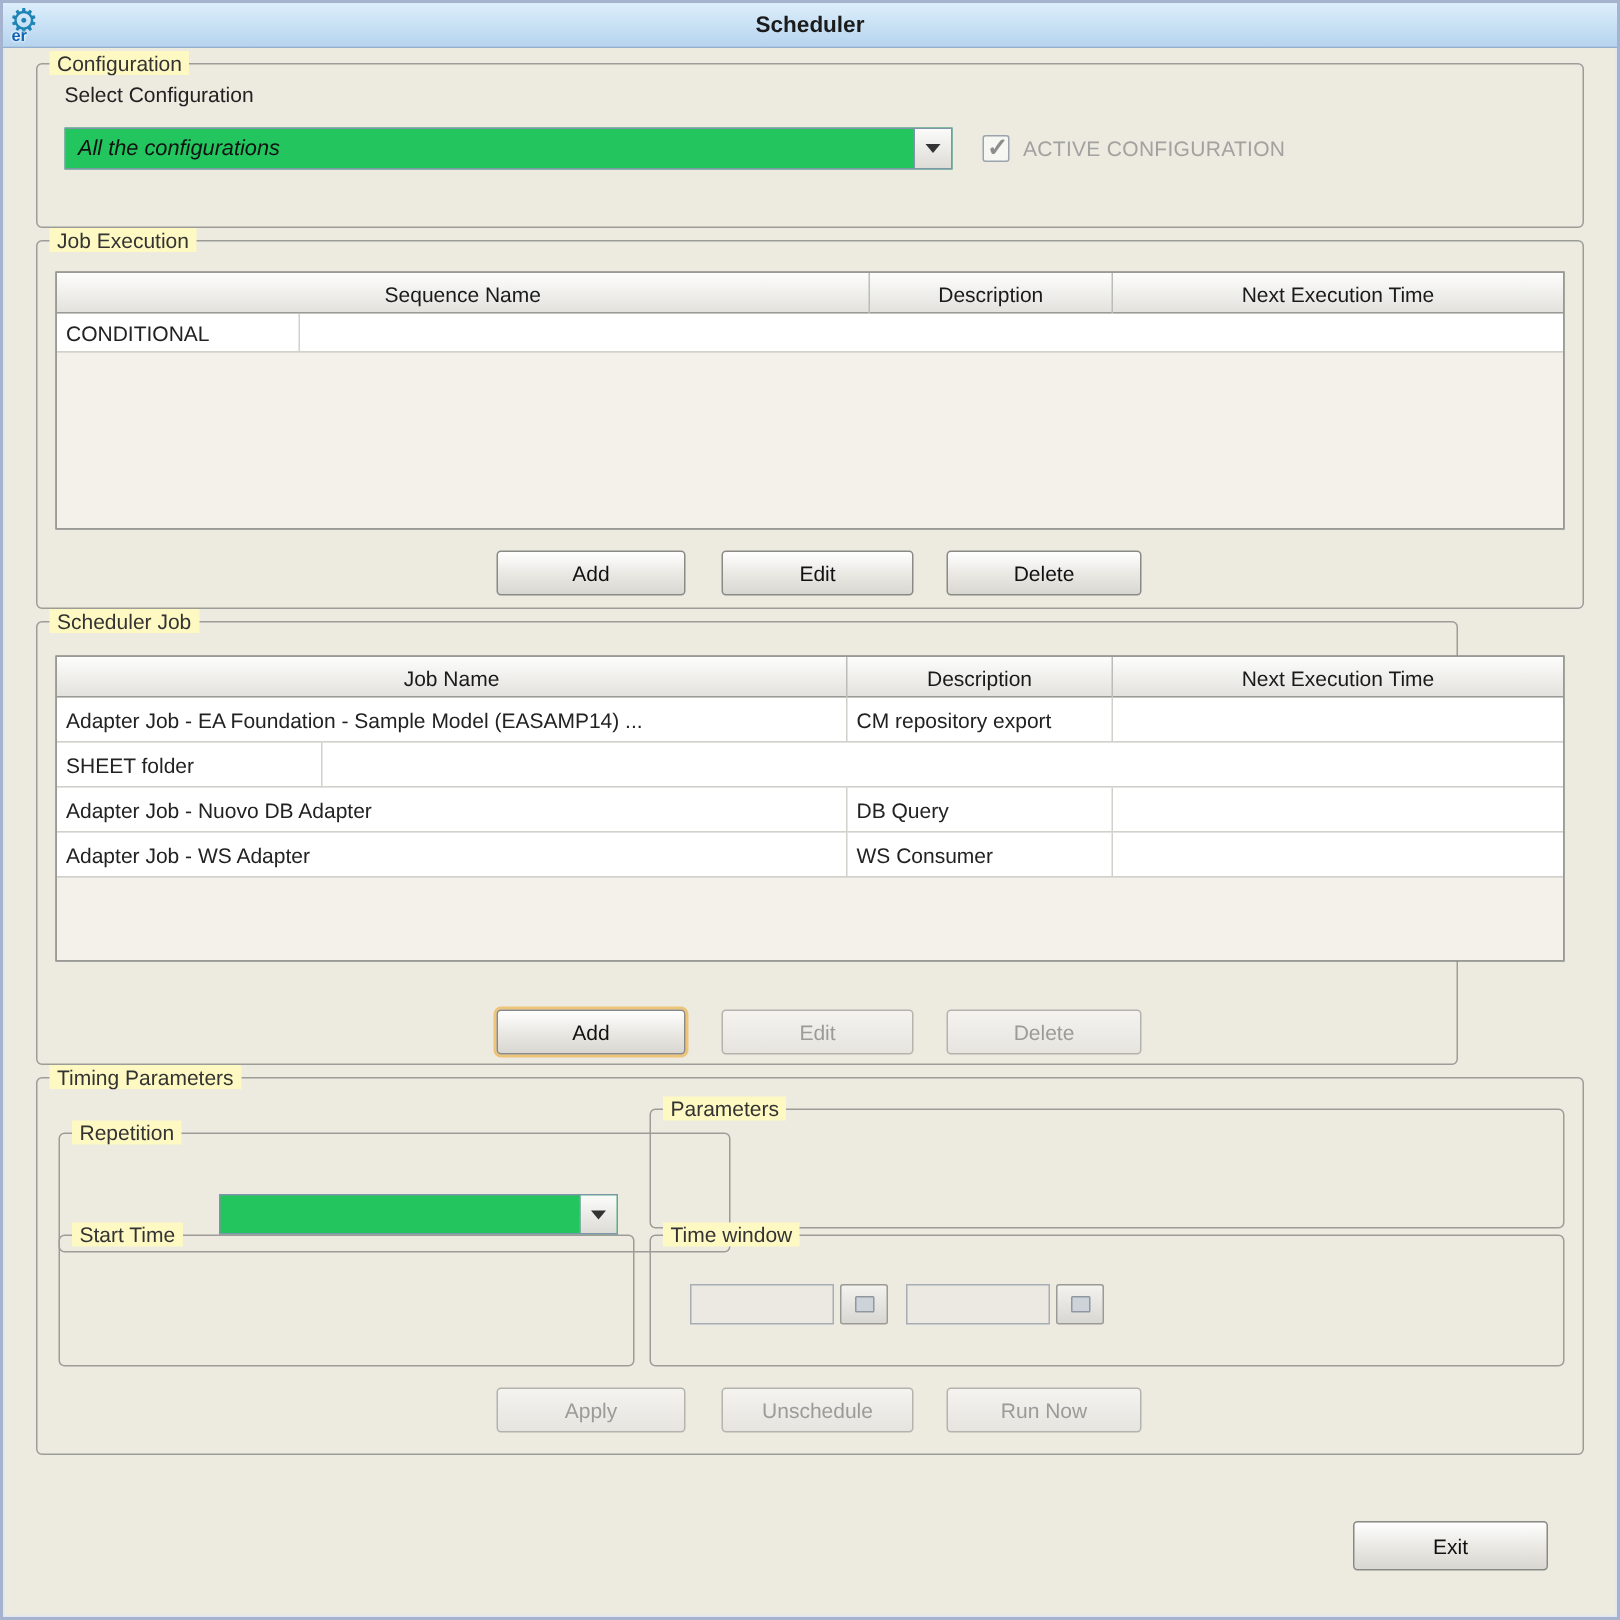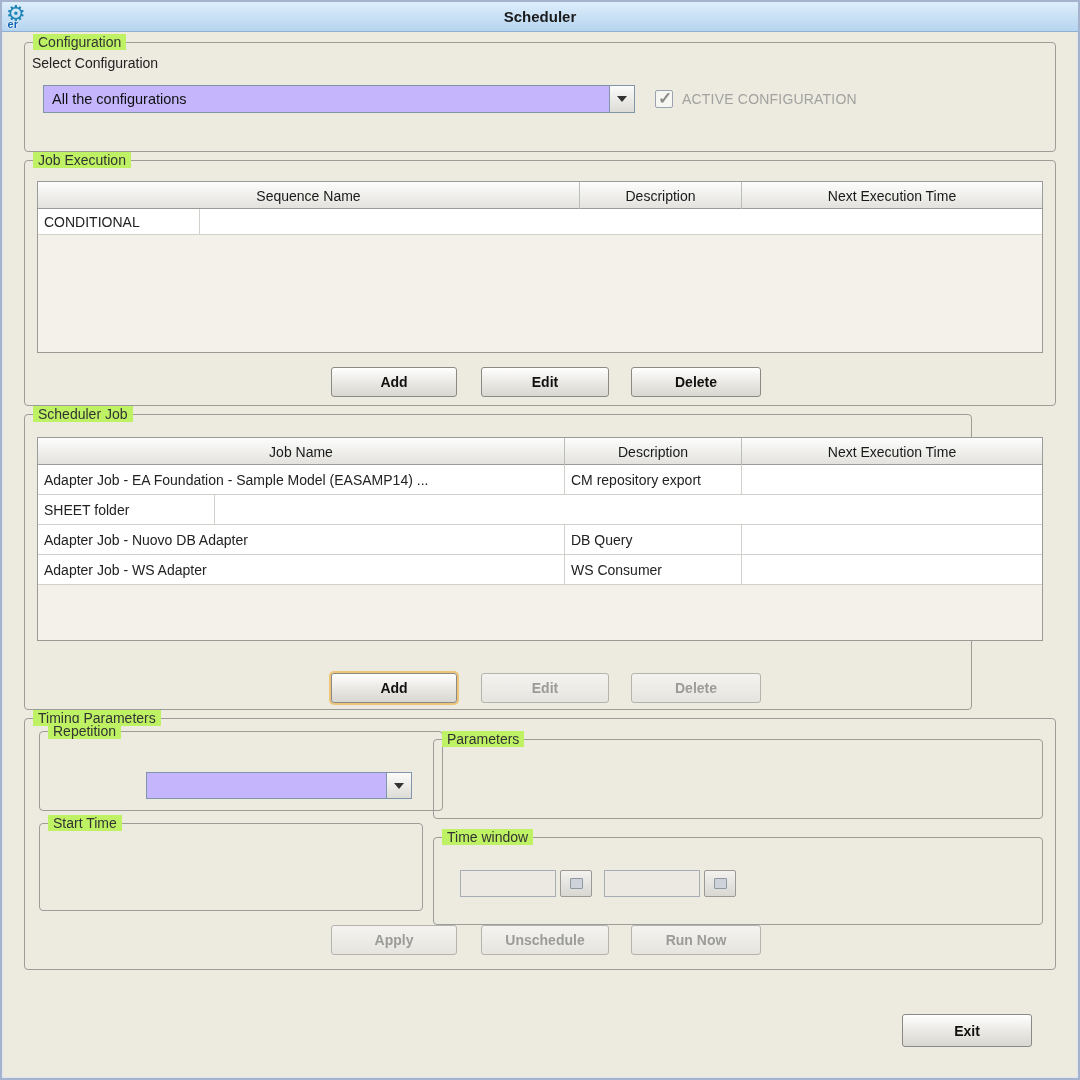--- a/index.html
+++ b/index.html
@@ -26,29 +26,29 @@
   .app-icon .er {
     position: absolute; right: 16px; bottom: 1px; font-size: 11px; font-weight: bold;
     color: #0e62b8; text-shadow: 0 0 2px #ffffff, 0 0 2px #ffffff;
   }
 
   
   .group {
     position: absolute; border: 1px solid #9c9c98; border-radius: 4px;
   }
   .group-label {
-    position: absolute; top: -9px; left: 8px; background: #bef264;
+    position: absolute; top: -9px; left: 8px; background: #fef9c3;
     padding: 0 5px; font-size: 14px; color: #333333; white-space: nowrap;
   }
   .subgroup { position: absolute; border: 1px solid #9c9c98; border-radius: 4px; }
 
   
   .combo {
-    position: absolute; background: #c4b5fd; border: 1px solid #8094aa;
-    display: flex; align-items: stretch;
+    position: absolute; background: #22c55e; border: 1px solid #8094aa;
+    display: flex; align-items: stretch; font-style: italic;
   }
   .combo .value { flex: 1; display: flex; align-items: center; padding: 0 8px; font-size: 14.5px; color: #111; white-space: nowrap; overflow: hidden; }
   .combo .arrow-btn {
     width: 25px; border-left: 1px solid #8094aa;
     background: linear-gradient(#fbfbfa, #dddcd6);
     display: flex; align-items: center; justify-content: center;
   }
   .tri-down { width: 0; height: 0; border-left: 5px solid transparent; border-right: 5px solid transparent; border-top: 6px solid #333; }
 
   
@@ -79,21 +79,21 @@
   .js-col1 { width: 542px; } .js-col2 { width: 162px; } .js-col3 { flex: 1; }
   .sj-col1 { width: 527px; } .sj-col2 { width: 177px; } .sj-col3 { flex: 1; }
   .thead, .th { height: 27px; }
   .js-row { height: 26px; }
   .sj-row { height: 30px; }
 
   
   .btn {
     position: absolute; height: 30px;
     display: flex; align-items: center; justify-content: center;
-    font-weight: bold; font-size: 14px; color: #111;
+    font-weight: normal; font-size: 14px; color: #111;
     background: linear-gradient(#ffffff, #eae9e4 50%, #d9d7d1);
     border: 1px solid #898985; border-radius: 3px; cursor: pointer;
   }
   .btn.disabled {
     color: #9b9b99; border-color: #b4b3ae; cursor: default;
     background: linear-gradient(#f4f3ef, #e5e4df);
   }
   .btn.focus { box-shadow: 0 0 0 2px #eec478; }
 
   
@@ -113,21 +113,21 @@
   <div class="titlebar">
     <div class="app-icon">
       <span class="gear">⚙</span>
       <span class="er">er</span>
     </div>
     <span class="title">Scheduler</span>
   </div>
 
   <div class="group" style="left:22px; top:40px; width:1032px; height:110px;">
     <span class="group-label">Configuration</span>
-    <span style="position:absolute; left:7px; top:12px; font-size:14px; color:#222;">Select Configuration</span>
+    <span style="position:absolute; left:18px; top:12px; font-size:14px; color:#222;">Select Configuration</span>
     <div class="combo" style="left:18px; top:42px; width:592px; height:28px;">
       <span class="value">All the configurations</span>
       <span class="arrow-btn">
         <span class="tri-down"></span>
       </span>
     </div>
     <div class="checkbox-row" style="left:630px; top:47px;">
       <span class="checkbox checked"></span>
       <span class="checkbox-label">ACTIVE CONFIGURATION</span>
     </div>
@@ -186,39 +186,39 @@
     </div>
 
     <div class="btn focus" style="left:306px; top:258px; width:126px;">Add</div>
     <div class="btn disabled" style="left:456px; top:258px; width:128px;">Edit</div>
     <div class="btn disabled" style="left:606px; top:258px; width:130px;">Delete</div>
   </div>
 
   <div class="group" style="left:22px; top:716px; width:1032px; height:252px;">
     <span class="group-label">Timing Parameters</span>
 
-    <div class="subgroup" style="left:14px; top:12px; width:404px; height:80px;">
+    <div class="subgroup" style="left:14px; top:36px; width:448px; height:80px;">
       <span class="group-label">Repetition</span>
       <div class="combo" style="left:106px; top:40px; width:266px; height:27px;">
         <span class="value"></span>
         <span class="arrow-btn">
           <span class="tri-down"></span>
         </span>
       </div>
     </div>
 
     <div class="subgroup" style="left:408px; top:20px; width:610px; height:80px;">
       <span class="group-label">Parameters</span>
     </div>
 
     <div class="subgroup" style="left:14px; top:104px; width:384px; height:88px;">
       <span class="group-label">Start Time</span>
     </div>
 
-    <div class="subgroup" style="left:408px; top:104px; width:610px; height:88px;margin-top:14px;">
+    <div class="subgroup" style="left:408px; top:104px; width:610px; height:88px;">
       <span class="group-label">Time window</span>
       <div class="field" style="left:26px; top:32px; width:96px; height:27px;"></div>
       <div class="mini-btn" style="left:126px; top:32px; width:32px; height:27px;">
         <span class="mini-icon"></span>
       </div>
       <div class="field" style="left:170px; top:32px; width:96px; height:27px;"></div>
       <div class="mini-btn" style="left:270px; top:32px; width:32px; height:27px;">
         <span class="mini-icon"></span>
       </div>
     </div>

